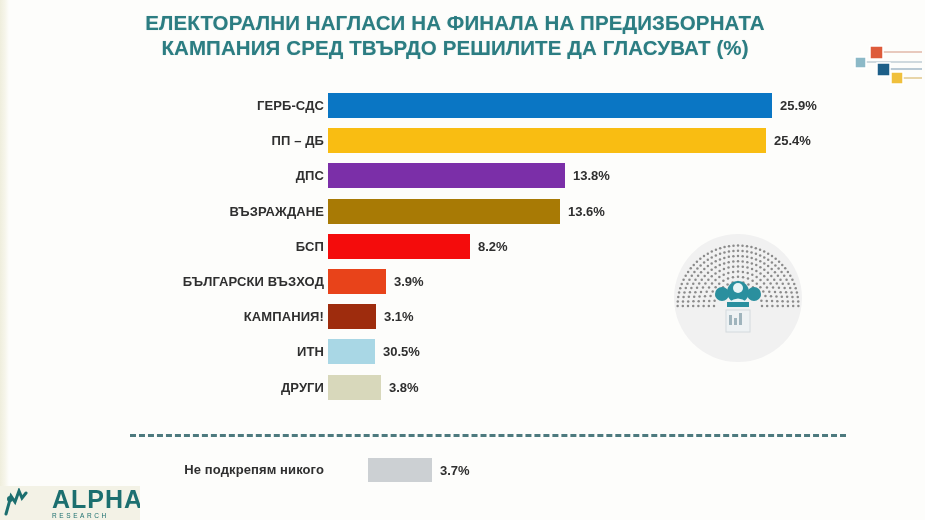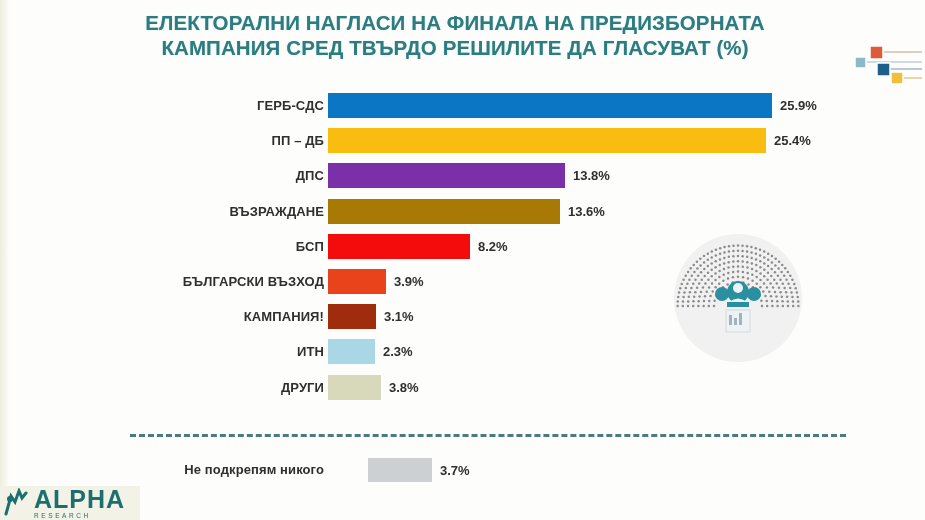--- a/index.html
+++ b/index.html
@@ -149,21 +149,21 @@
     align-items: center;
     overflow: hidden;
   }
   .logo-mark {
     width: 30px;
     height: 30px;
     margin-left: 2px;
     flex: none;
   }
   .logo-text-wrap {
-    margin-left: 2px;
+    margin-left: 20px;
     line-height: 1;
   }
   .logo-word {
     color: #1c6f6f;
     font-weight: bold;
     font-size: 25px;
     letter-spacing: 1px;
     display: block;
   }
   .logo-sub {
@@ -504,21 +504,21 @@
       <div class="bar-wrap">
         <div class="bar" style="width:48px;background:#9e2c0d;"></div>
         <div class="bar-value">3.1%</div>
       </div>
     </div>
 
     <div class="bar-row">
       <div class="row-label">ИТН</div>
       <div class="bar-wrap">
         <div class="bar" style="width:47px;background:#a9d7e5;"></div>
-        <div class="bar-value">2.3%</div>
+        <div class="bar-value">30.5%</div>
       </div>
     </div>
 
     <div class="bar-row">
       <div class="row-label">ДРУГИ</div>
       <div class="bar-wrap">
         <div class="bar" style="width:53px;background:#d8d8bb;"></div>
         <div class="bar-value">3.8%</div>
       </div>
     </div>

